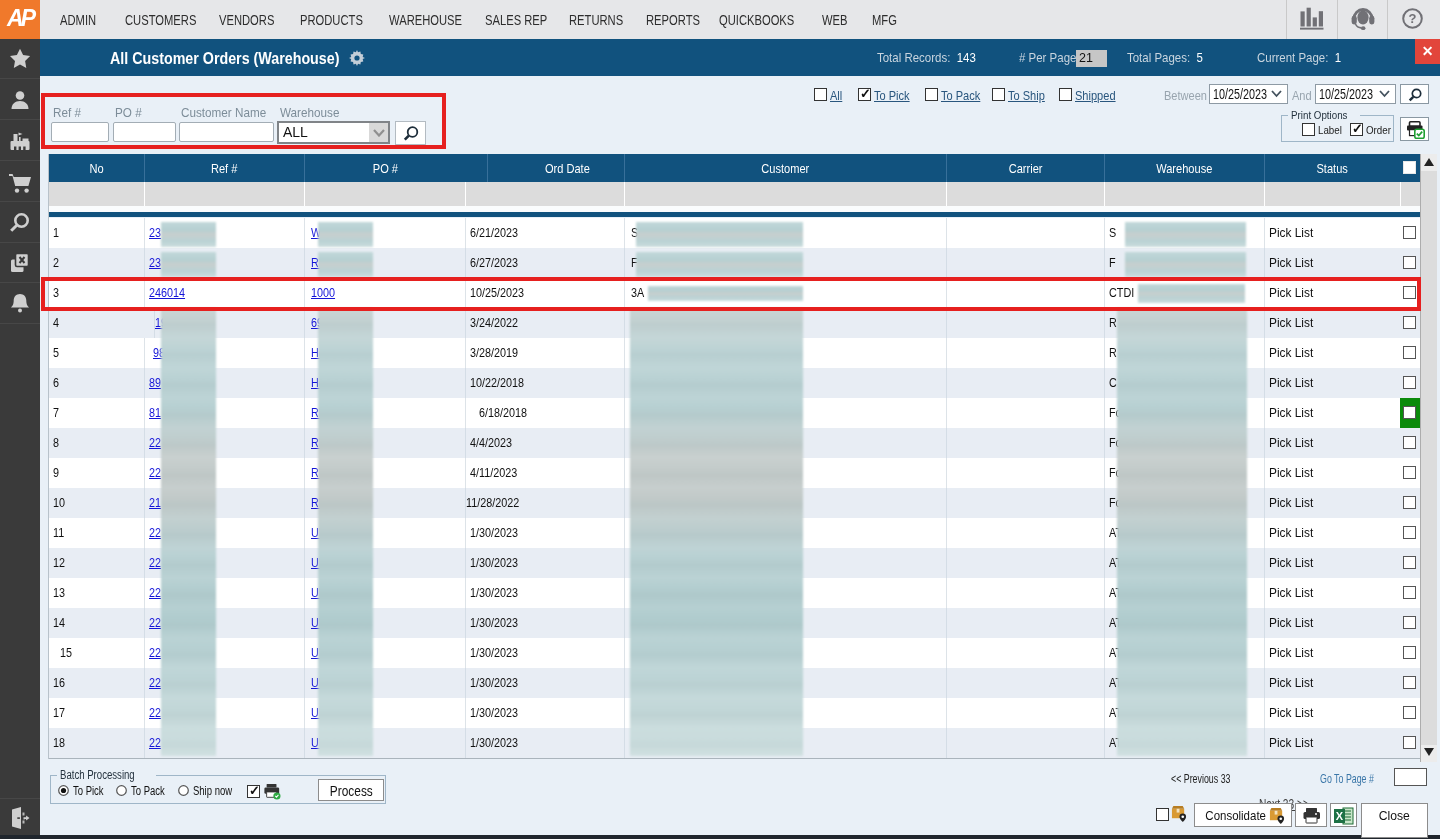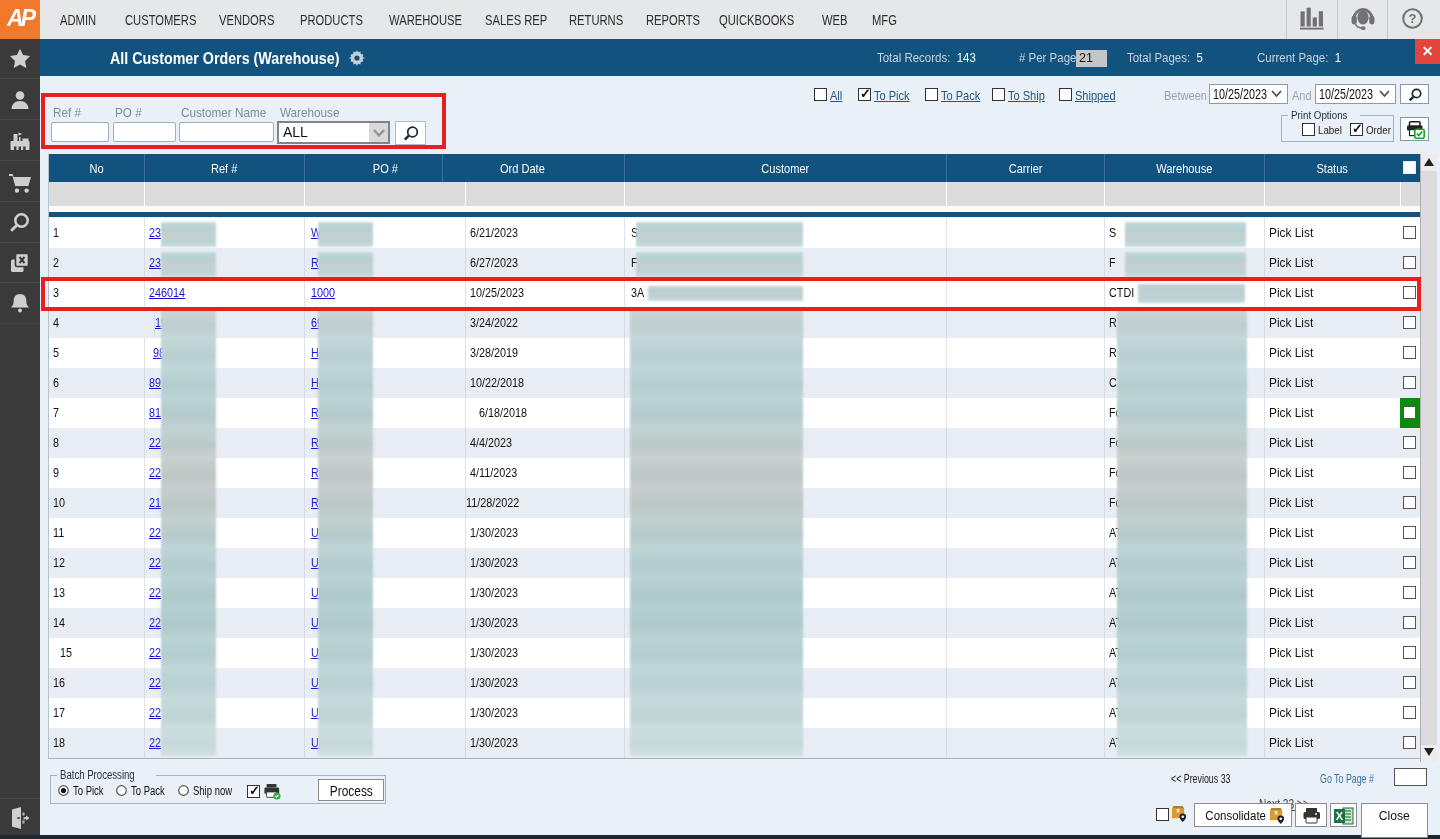--- a/index.html
+++ b/index.html
@@ -252,21 +252,21 @@
 <rect x="1" y="4.6" width="15.5" height="4.8" rx="1" fill="#222"></rect>
 <rect x="3.5" y="8.6" width="10.5" height="6" fill="#fff" stroke="#222" stroke-width="1.2"></rect>
 <rect x="8.8" y="8.2" width="9.4" height="9.2" rx="2" fill="#fff" stroke="#1fa032" stroke-width="1.6"></rect>
 <path d="M10.8 12.6l2 2 3.4-4" stroke="#1fa032" stroke-width="1.7" fill="none"></path>
     </svg>
   </div>
 <div class="a" id="thead"></div>
 <div class="a th" style="left:49px;width:95px;border-left:none;"><span class="tc">No</span></div>
 <div class="a th" style="left:144px;width:160px;"><span class="tc">Ref #</span></div>
 <div class="a th" style="left:304px;width:161px;"><span class="tc">PO #</span></div>
-<div class="a th" style="left:442px;width:159px;text-align:center;"><span class="tc">Ord Date</span></div>
+<div class="a th" style="left:487px;width:159px;text-align:center;"><span class="tc">Ord Date</span></div>
 <div class="a th" style="left:624px;width:322px;"><span class="tc">Customer</span></div>
 <div class="a th" style="left:946px;width:158px;"><span class="tc">Carrier</span></div>
 <div class="a th" style="left:1104px;width:160px;"><span class="tc">Warehouse</span></div>
 <div class="a th" style="left:1264px;width:136px;"><span class="tc">Status</span></div>
 <div class="a" style="left:1403px;top:161px;width:13px;height:13px;background:#fff;border:1px solid #e8e8e8"></div>
 <div class="a" id="tfilter"></div>
 <div class="a tf" style="left:144px"></div>
 <div class="a tf" style="left:304px"></div>
 <div class="a tf" style="left:465px"></div>
 <div class="a tf" style="left:624px"></div>

